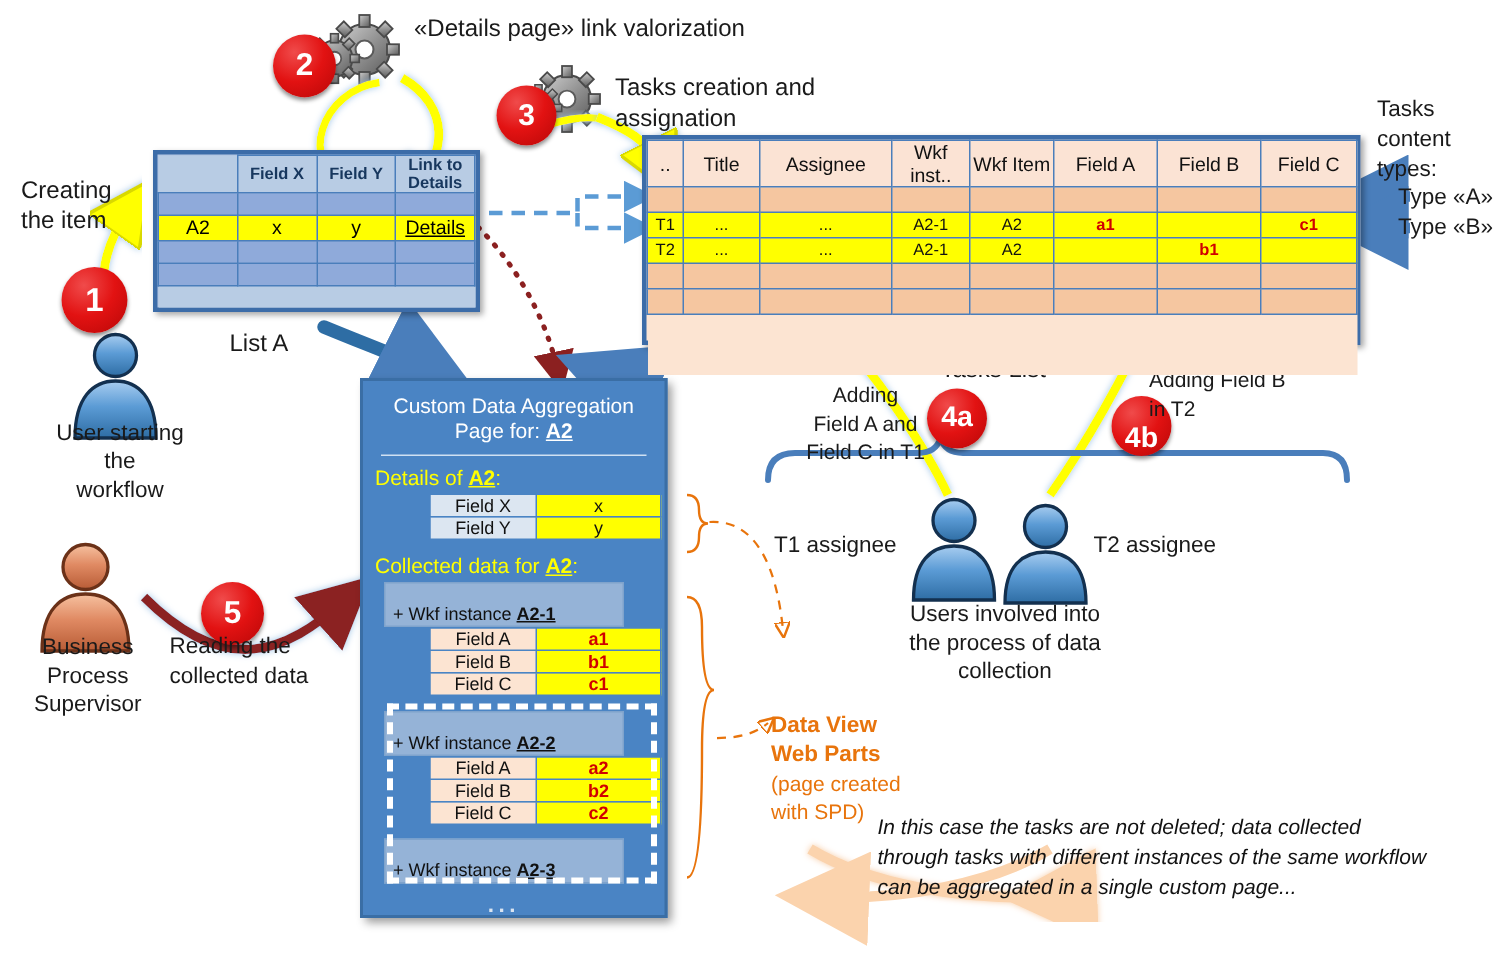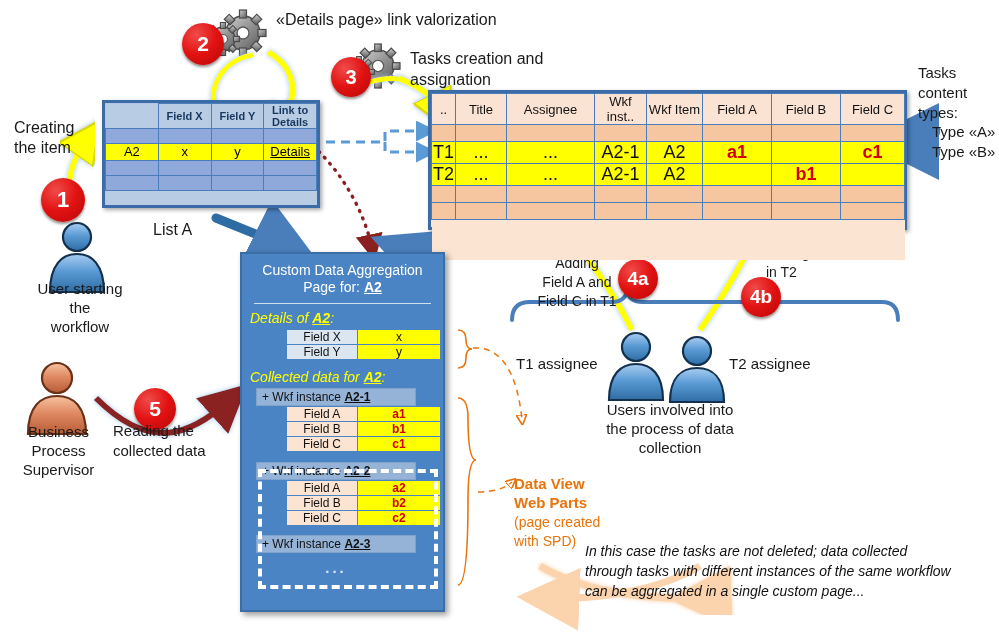--- a/index.html
+++ b/index.html
@@ -33,42 +33,42 @@
   .lista tr.foot td{background:#b8cce4;border-left:none;border-right:none;border-bottom:none;}
 
   
   .tasks{position:absolute;left:428px;top:90px;width:479px;height:140px;
       border:3px solid #3c6ca8;background:#fce4d2;box-sizing:border-box;
       box-shadow:2px 2px 4px rgba(0,0,0,.35);}
   .tasks table{border-collapse:collapse;width:100%;table-layout:fixed;}
   .tasks td{border:1px solid #4a7ebb;font-size:12px;text-align:center;
       color:#111;background:#f5c6a0;height:16px;padding:0;}
   .tasks td.hdr{background:#fbe3d4;font-size:13px;}
-  .tasks tr.hl td{background:#ffff00;font-size:18px;margin-top:43px;}
+  .tasks tr.hl td{background:#ffff00;font-size:11px;margin-top:43px;}
   .tasks td.red{color:#d00000;font-weight:bold;}
   .tasks td.gray{background:#bfbfbf;}
   .tasks tr.foot td{background:#fce4d2;border-left:none;border-right:none;border-bottom:none;height:40px;}
 
   
   .panel{position:absolute;left:240px;top:252px;width:205px;height:360px;
       background:#4a84c4;border:2px solid #3a6ea5;box-sizing:border-box;
       box-shadow:3px 3px 6px rgba(0,0,0,.4);}
   .panel .ttl{color:#ffffff;font-size:14px;text-align:center;line-height:17px;margin-top:8px;}
   .panel .ttl u{font-weight:bold;}
   .panel hr{border:none;border-top:1px solid #cfe0f2;margin:7px 12px 6px 12px;}
-  .sect{color:#ffff00;font-size:14px;margin:2px 0 3px 8px;font-style:italic;}
+  .sect{color:#ffff00;font-size:14px;margin:2px 0 3px 8px;}
   .sect u{font-weight:bold;}
   .minitab{border-collapse:collapse;table-layout:fixed;margin-left:44px;}
   .minitab td{font-size:12px;height:14px;text-align:center;border:1px solid #4a84c4;padding:0 2px;}
   .minitab td.lbl{width:66px;background:#dce6f1;color:#111;}
   .minitab td.lbl.or{background:#fce4d2;}
   .minitab td.val{width:78px;background:#ffff00;color:#111;}
   .minitab td.val.red{color:#d00000;font-weight:bold;}
   .wkfbar{margin-left:14px;width:160px;background:#95b3d7;color:#111;font-size:12px;
-      padding:1px 0 1px 5px;box-sizing:border-box;border:1px solid #7fa3cc;}
+      padding:13px 0 1px 5px;box-sizing:border-box;border:1px solid #7fa3cc;}
   .wkfbar u{font-weight:bold;}
   .dots{color:#dbe5f1;text-align:center;font-size:15px;letter-spacing:3px;margin-left:14px;width:160px;font-weight:bold;}
   .dashbox{position:absolute;left:258px;top:469px;width:180px;height:120px;
       border:4px dashed #ffffff;box-sizing:border-box;}
 
   
   .orange{position:absolute;color:#e8740c;font-size:14px;line-height:18px;margin-top:36px;}
   .orange.b{font-weight:bold;font-size:15px;}
   .italic{position:absolute;font-style:italic;font-size:14px;line-height:20px;color:#111;}
 
@@ -253,21 +253,21 @@
 </div>
 <div class="badge" style="left:182px;top:23px;width:42px;height:42px;font-size:21px;">
   <span>2</span>
 </div>
 <div class="badge" style="left:331px;top:57px;width:40px;height:40px;font-size:20px;">
   <span>3</span>
 </div>
 <div class="badge" style="left:618px;top:259px;width:40px;height:40px;font-size:19px;">
   <span>4a</span>
 </div>
-<div class="badge" style="left:741px;top:277px;width:40px;height:40px;font-size:19px;">
+<div class="badge" style="left:741px;top:264px;width:40px;height:40px;font-size:19px;align-items:flex-end;">
   <span>4b</span>
 </div>
 <div class="badge" style="left:134px;top:388px;width:42px;height:42px;font-size:21px;">
   <span>5</span>
 </div>
 
 <div class="txt bold" style="left:276px;top:11px;font-size:16px;">«Details page» link valorization</div>
 
 <div class="txt bold" style="left:410px;top:48px;font-size:16px;line-height:21px;">Tasks creation and
 assignation</div>

